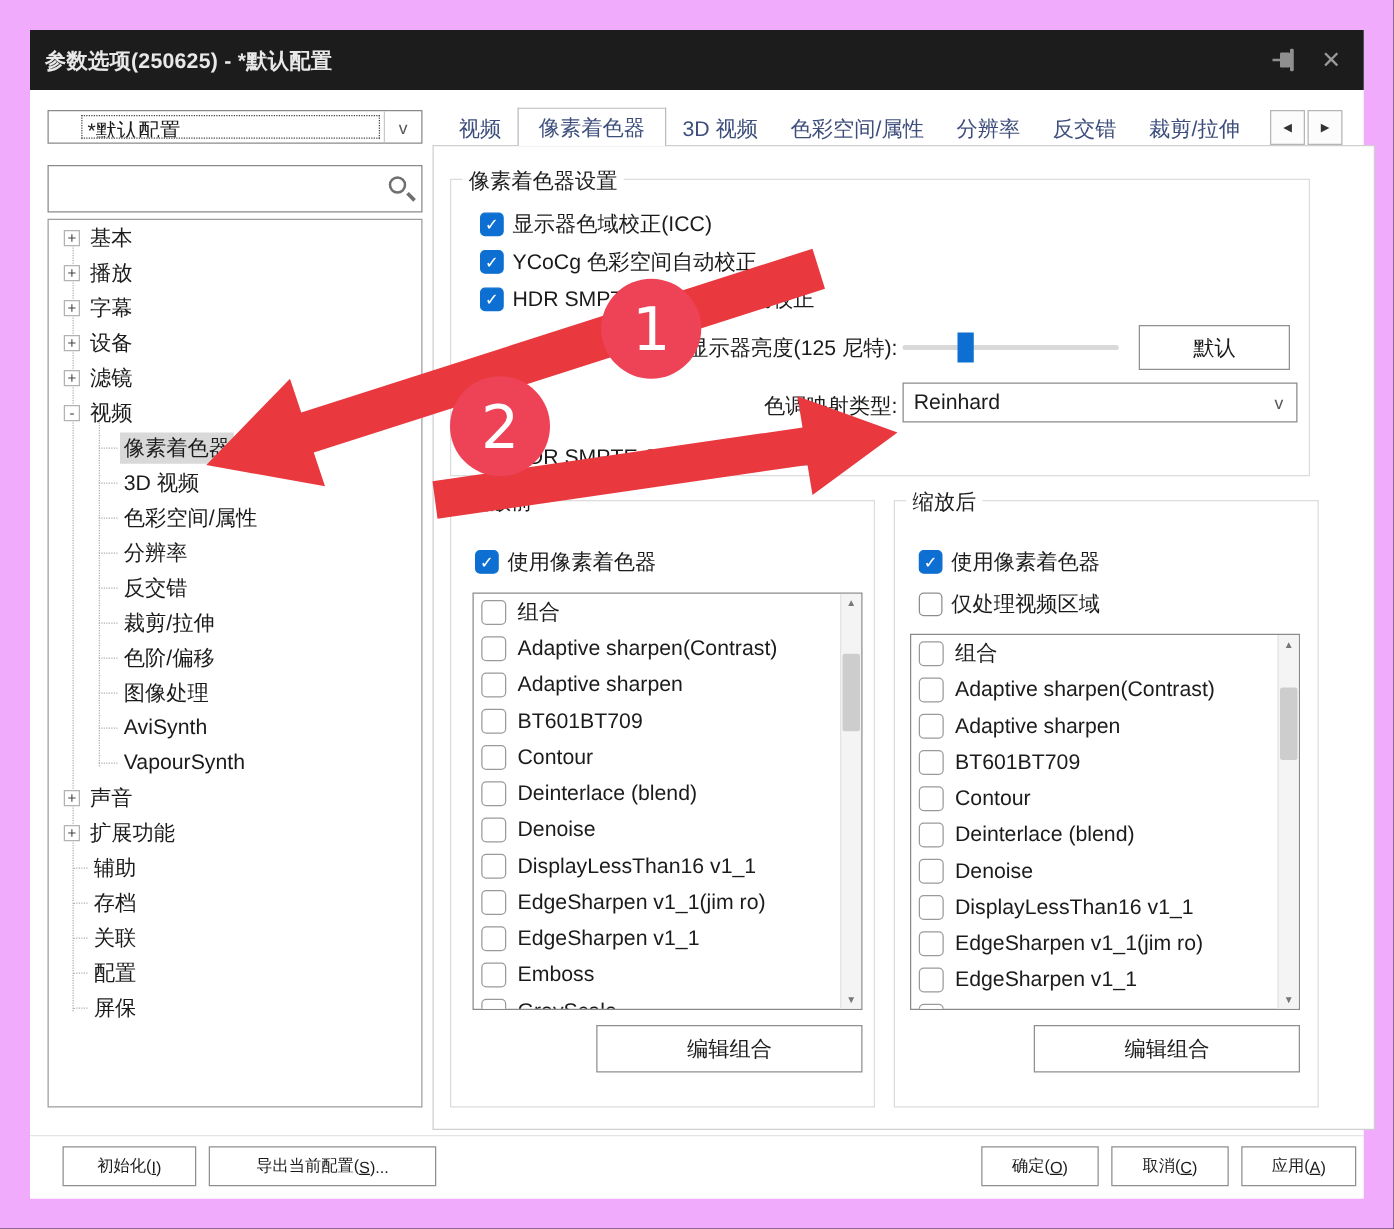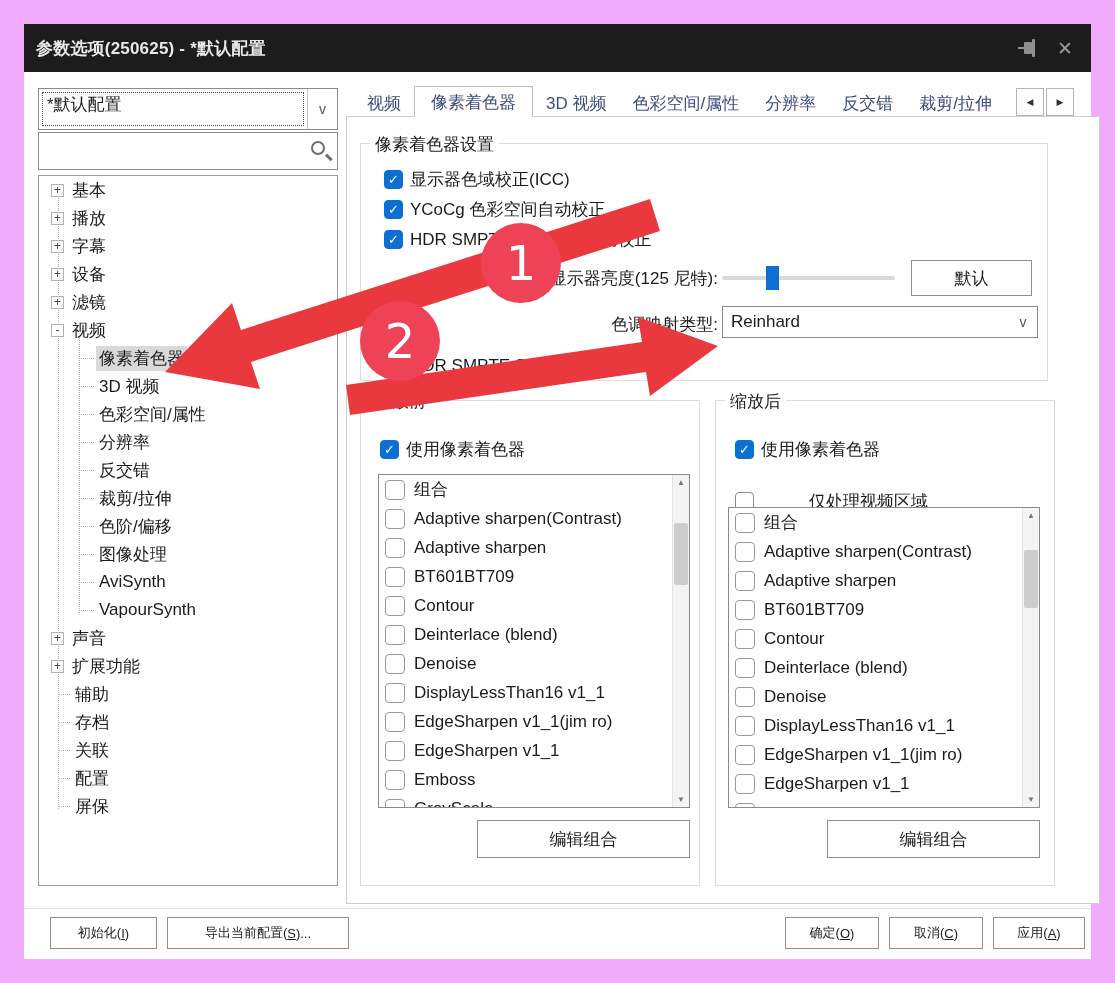--- a/index.html
+++ b/index.html
@@ -18,21 +18,21 @@
   #dialog{position:absolute;left:24px;top:24px;width:1067px;height:935px;background:#fff;}
   #titlebar{position:absolute;left:0;top:0;width:100%;height:48px;background:var(--titlebar-bg);
     display:flex;align-items:center;}
   #title{color:#e8e8e8;font-size:17px;font-weight:700;padding-left:12px;letter-spacing:.2px;}
   .tb-btn{position:absolute;top:0;width:34px;height:48px;display:flex;align-items:center;justify-content:center;cursor:default;}
   #pin-btn{left:986px;}
   #close-btn{left:1024px;color:#9a9a9a;font-size:19px;}
 
   
   .box-border{border:1px solid #8a8a8a;background:#fff;}
-  #profile-combo{position:absolute;left:14px;top:64px;width:300px;height:42px;display:flex;}
+  #profile-combo{position:absolute;left:14px;top:64px;width:300px;height:27px;display:flex;padding-left:23px;}
   #profile-text{flex:1;margin:3px;border:1px dotted #444;font-size:17px;line-height:24px;padding:0 4px;white-space:nowrap;overflow:hidden;}
   #profile-arrow{width:30px;border-left:1px solid #c9c9c9;display:flex;align-items:center;justify-content:center;
     font-size:14px;color:#555;}
   #search-box{position:absolute;left:14px;top:108px;width:300px;height:38px;}
   #search-input{position:absolute;left:4px;top:4px;width:260px;height:28px;border:none;outline:none;font-size:17px;}
   .mag{position:absolute;right:12px;top:8px;width:14px;height:14px;border:2px solid #6f6f6f;border-radius:50%;}
   .mag::after{content:"";position:absolute;left:12px;top:13px;width:8px;height:2.5px;background:#6f6f6f;transform:rotate(45deg);}
 
   
   #tree{position:absolute;left:14px;top:151px;width:300px;height:711px;border:1px solid #9d9d9d;background:#fff;overflow:hidden;}
@@ -346,21 +346,21 @@
     </div>
     <div class="edit-btn" id="edit-pre">编辑组合</div>
 
     <div class="group" id="grp-post">
       <span class="gtitle">缩放后</span>
     </div>
     <div class="cbrow" style="left:711px;top:414px;">
       <span class="cb on"></span>
       <span>使用像素着色器</span>
     </div>
-    <div class="cbrow" style="left:711px;top:466px;gap:48px;">
+    <div class="cbrow" style="left:711px;top:448px;">
       <span class="cb"></span>
       <span>仅处理视频区域</span>
     </div>
     <div class="shader-list" id="post-list">
       <div class="rows">
           <div class="lrow">
             <span class="lcb"></span>
             <span>组合</span>
           </div>
           <div class="lrow">

